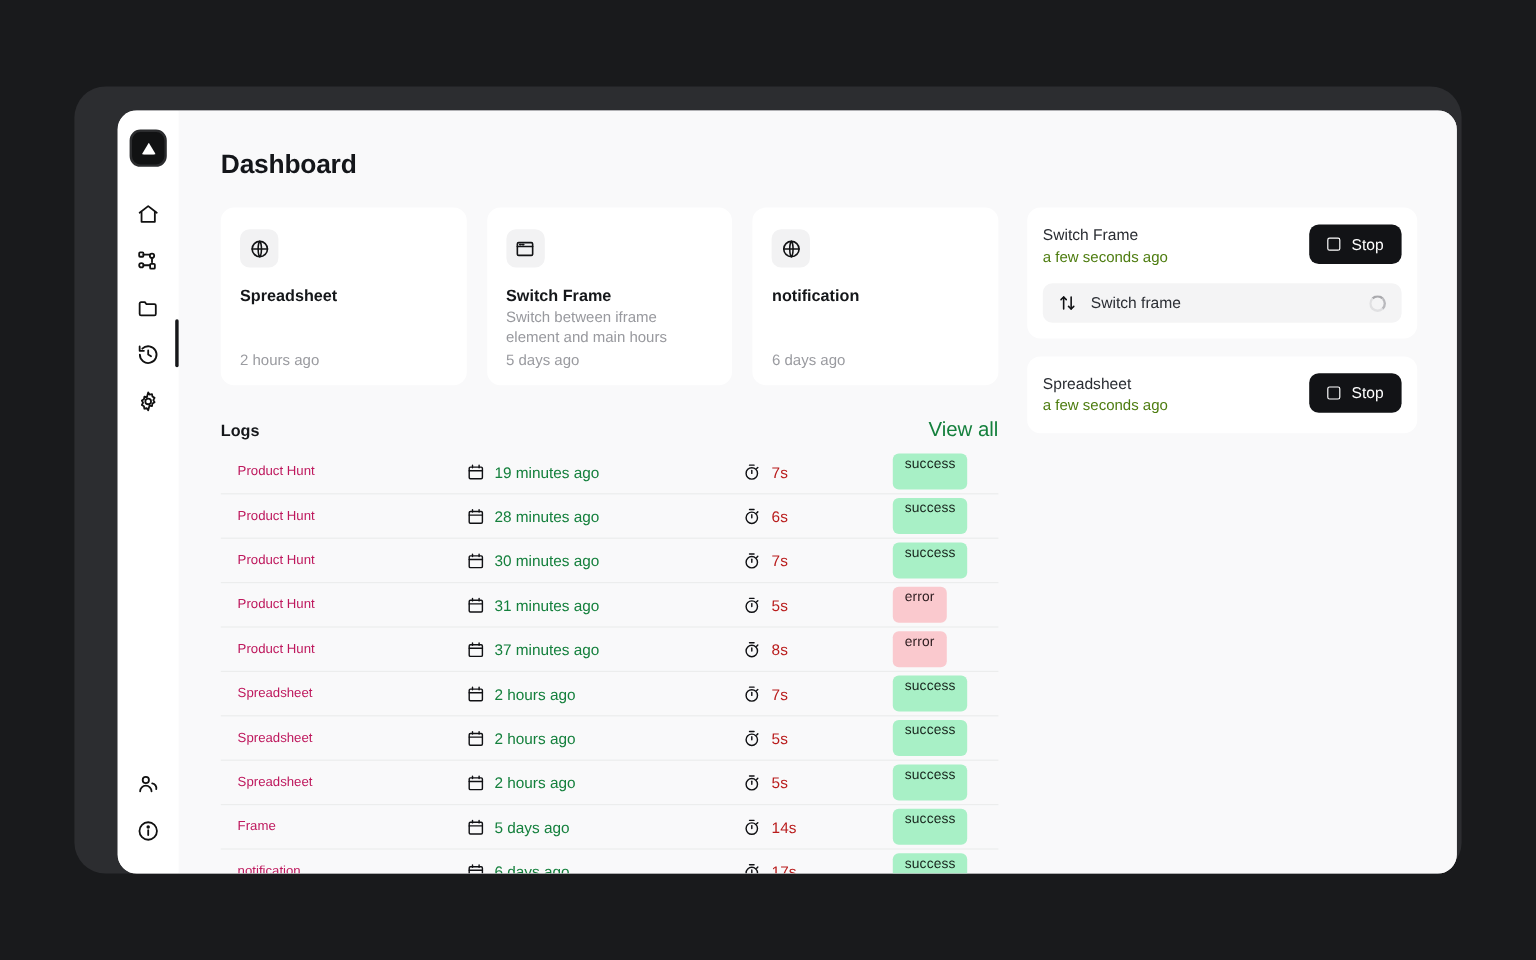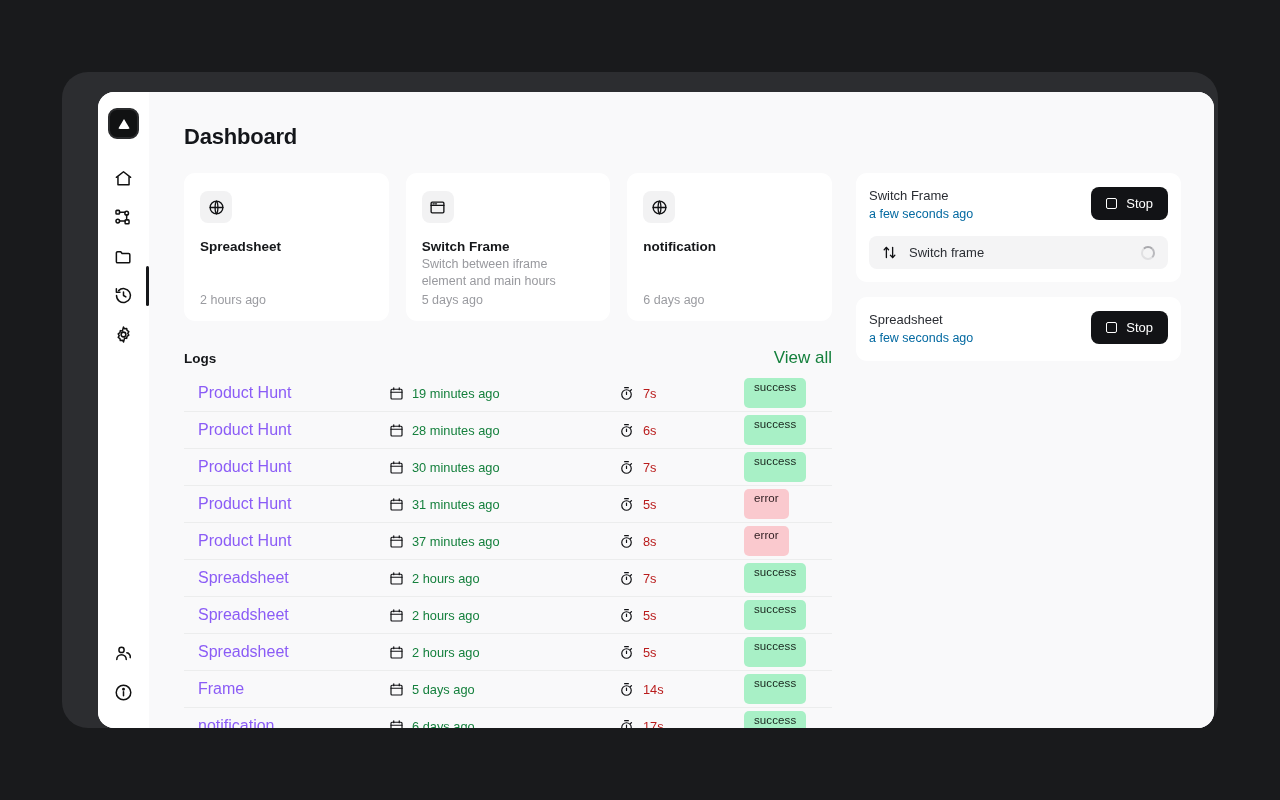--- a/index.html
+++ b/index.html
@@ -163,21 +163,21 @@
   #logs-title { font-size: 13.5px; font-weight: bold; color: #15171a; }
   #logs-viewall { font-size: 17px; color: #15803d; cursor: pointer; }
 
   .log-row {
     display: flex;
     align-items: center;
     height: 37px;
     border-bottom: 1px solid #eceded;
     cursor: pointer;
   }
-  .log-name  { flex: 0 0 205px; font-size: 16px; color: #8b5cf6; padding-left: 14px; }
+  .log-name  { flex: 0 0 205px; font-size: 11px; color: #be185d; padding-left: 14px; }
   .log-when  { flex: 0 0 230px; font-size: 12.8px; color: #15803d; display: flex; align-items: flex-start; gap: 8px; }
   .log-dur   { flex: 1 1 auto;  font-size: 12.8px; color: #b91c1c; display: flex; align-items: flex-start; gap: 9px; }
   .log-status{ flex: 0 0 88px; display: flex; justify-content: flex-start; }
   .badge {
     display: inline-block;
     font-size: 11.5px;
     padding: 3px 10px 15px 10px;
     border-radius: 5px;
     letter-spacing: 0.1px;
   }
@@ -187,21 +187,21 @@
 
   
   .run-panel {
     background: #fff;
     border-radius: 11px;
     padding: 14px 13px 13px 13px;
     margin-bottom: 15px;
   }
   .run-head { display: flex; align-items: flex-start; justify-content: space-between; }
   .run-title { font-size: 13px; color: #2a2d33; line-height: 1.45; }
-  .run-sub   { font-size: 12.5px; color: #0369a1; line-height: 1.4; }
+  .run-sub   { font-size: 12.5px; color: #4d7c0f; line-height: 1.4; }
   .stop-btn {
     background: #121316;
     color: #fff;
     border: none;
     border-radius: 8px;
     height: 33px;
     padding: 16px 15px;
     font-size: 13px;
     font-family: "Liberation Sans", sans-serif;
     display: inline-flex;

